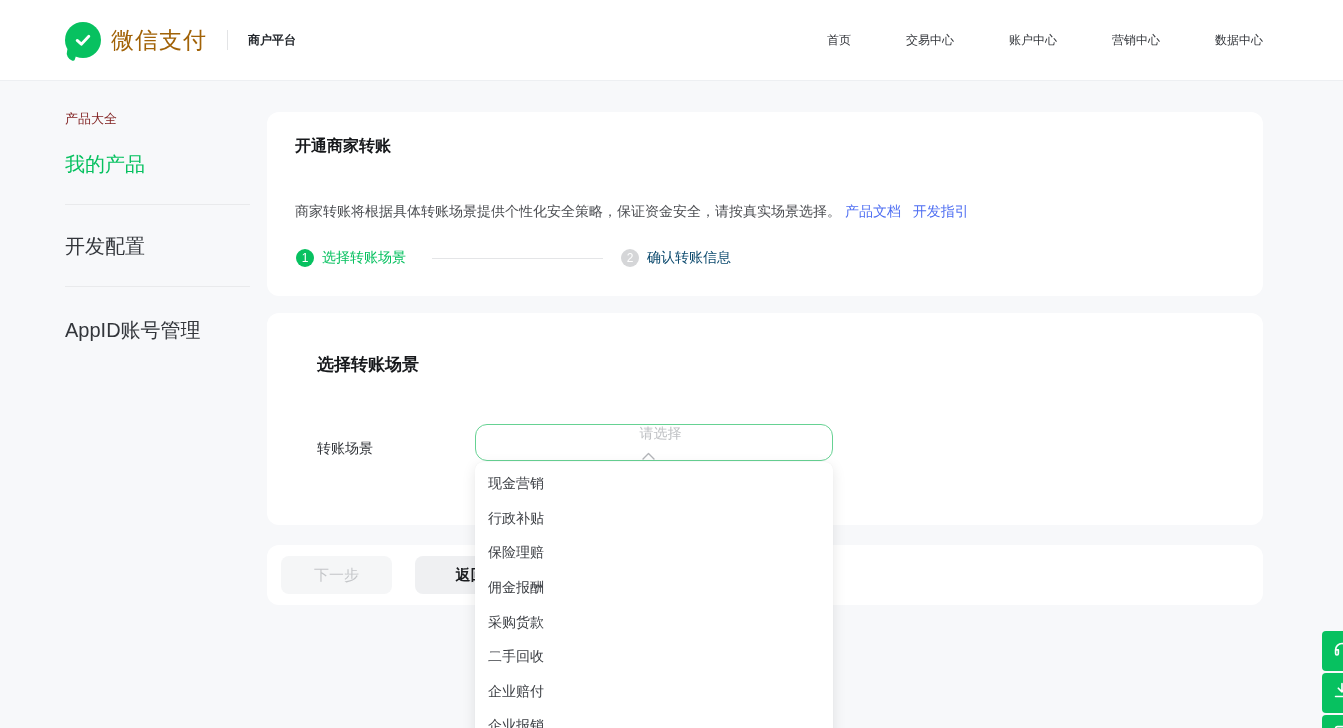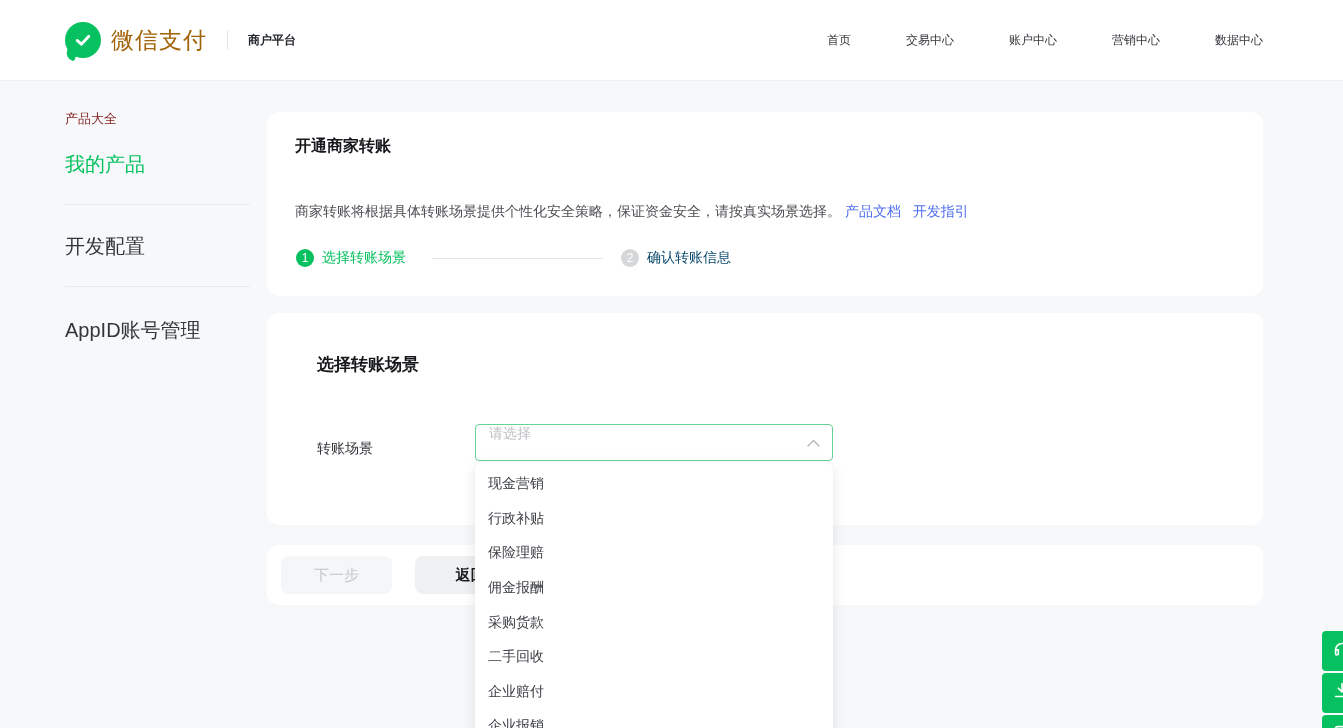--- a/index.html
+++ b/index.html
@@ -58,22 +58,22 @@
   .step-circle.inactive { background:#d5d6d8; }
   .step-label { font-size:14px; color:#07c160; margin-left:8px; white-space:nowrap; }
   .step-label.inactive { color:#0c4a6e; }
   .step-line { width:171px; height:1px; background:#e4e5e7; margin:0 18px 0 26px; }
   
   .card-form { top:313px; height:212px; }
   .form-heading { position:absolute; left:50px; top:40px; font-size:17px; font-weight:700; color:#16181b; }
   .form-label { position:absolute; left:50px; top:127px; font-size:14px; color:#33363b; }
   .select-box {
     position:absolute; left:208px; top:111px; width:358px; height:37px;
-    background:#fff; border:1px solid #66d293; border-radius:4px;
-    display:flex; cursor:pointer;
+    background:#fff; border:1px solid #66d293; border-radius:12px;
+    display:flex; align-items:center; cursor:pointer;flex-direction:column;
   }
   .select-placeholder { font-size:14px; color:#bfc1c4; margin-left:13px; flex:1; }
   .select-arrow { margin-right:12px; display:flex; align-items:center; }
   
   .card-actions { top:545px; height:60px; }
   .btn {
     position:absolute; top:11px; width:111px; height:38px; border:none; border-radius:8px;
     font-size:15px; font-family:inherit; cursor:pointer;
     display:flex; align-items:center; justify-content:center;
   }

